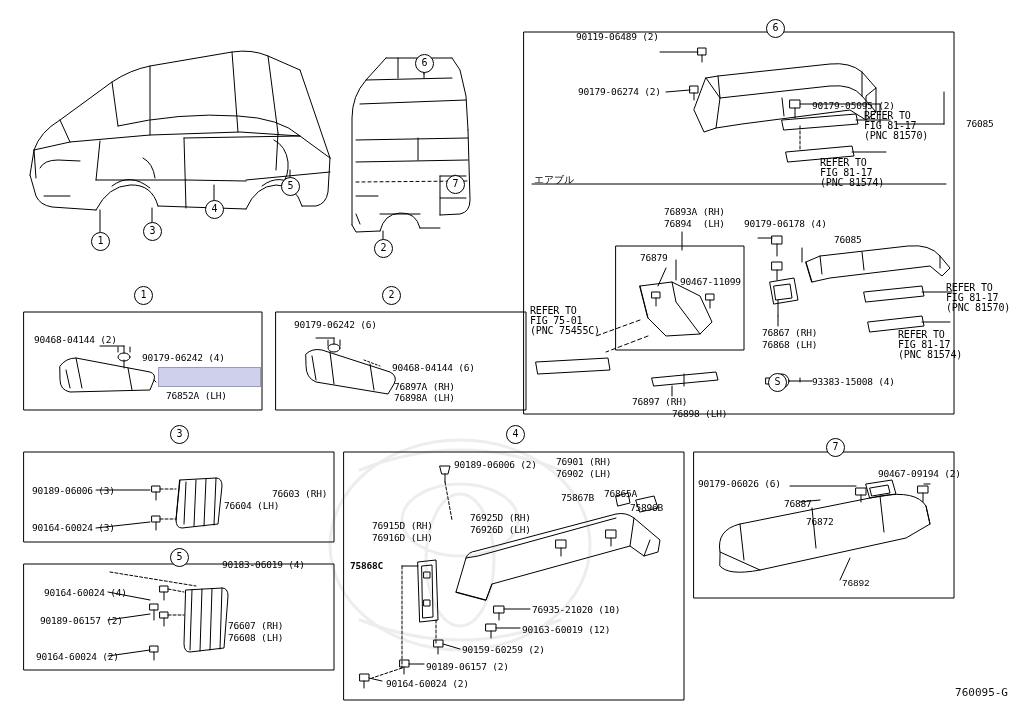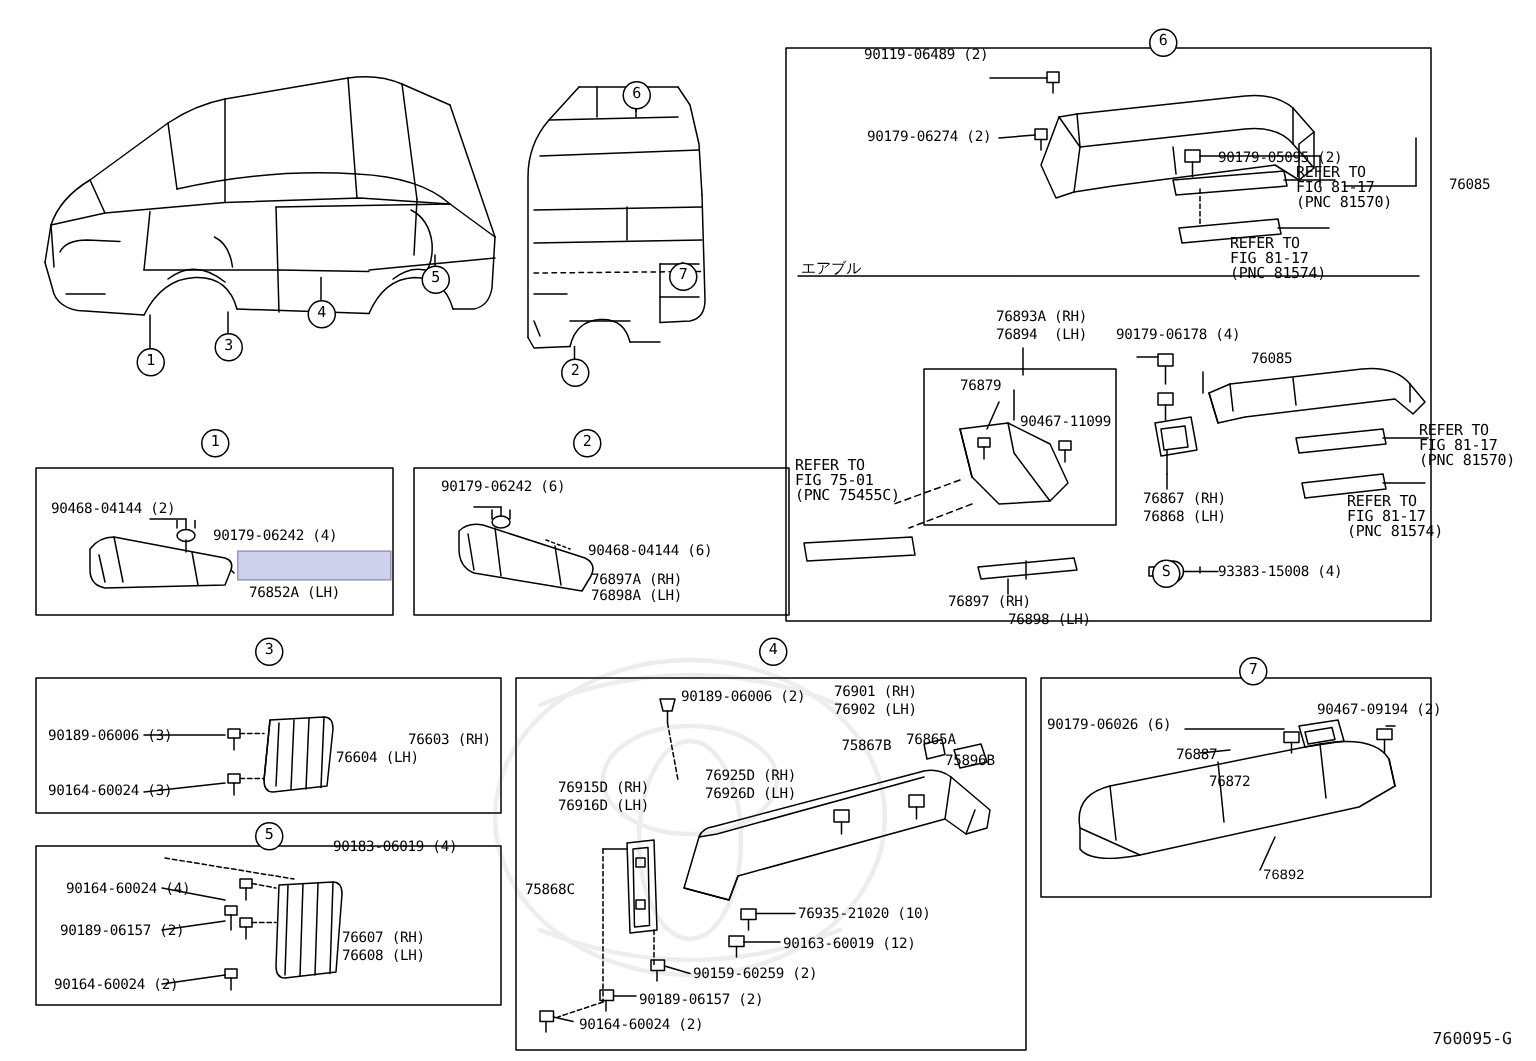--- a/index.html
+++ b/index.html
@@ -413,21 +413,21 @@
   <div class="lbl" style="left:406px;top:459px;margin-left:48px;">90189-06006 (2)</div>
   <div class="lbl" style="left:556px;top:456px;">76901 (RH)</div>
   <div class="lbl" style="left:556px;top:468px;">76902 (LH)</div>
   <div class="lbl" style="left:532px;top:492px;margin-left:29px;">75867B</div>
   <div class="lbl" style="left:604px;top:488px;">76865A</div>
   <div class="lbl" style="left:630px;top:502px;">75896B</div>
   <div class="lbl" style="left:470px;top:512px;">76925D (RH)</div>
   <div class="lbl" style="left:470px;top:524px;">76926D (LH)</div>
   <div class="lbl" style="left:372px;top:520px;">76915D (RH)</div>
   <div class="lbl" style="left:372px;top:532px;">76916D (LH)</div>
-  <div class="lbl" style="left:350px;top:588px;">75868C</div>
+  <div class="lbl" style="left:350px;top:560px;font-weight:bold;">75868C</div>
   <div class="lbl" style="left:532px;top:604px;">76935-21020 (10)</div>
   <div class="lbl" style="left:522px;top:624px;">90163-60019 (12)</div>
   <div class="lbl" style="left:462px;top:644px;">90159-60259 (2)</div>
   <div class="lbl" style="left:426px;top:661px;">90189-06157 (2)</div>
   <div class="lbl" style="left:386px;top:678px;">90164-60024 (2)</div>
 
   <div class="lbl" style="left:576px;top:31px;">90119-06489 (2)</div>
   <div class="lbl" style="left:578px;top:86px;">90179-06274 (2)</div>
   <div class="lbl" style="left:812px;top:100px;">90179-05095 (2)</div>
   <div class="lbl sm" style="left:864px;top:111px;">REFER TO

